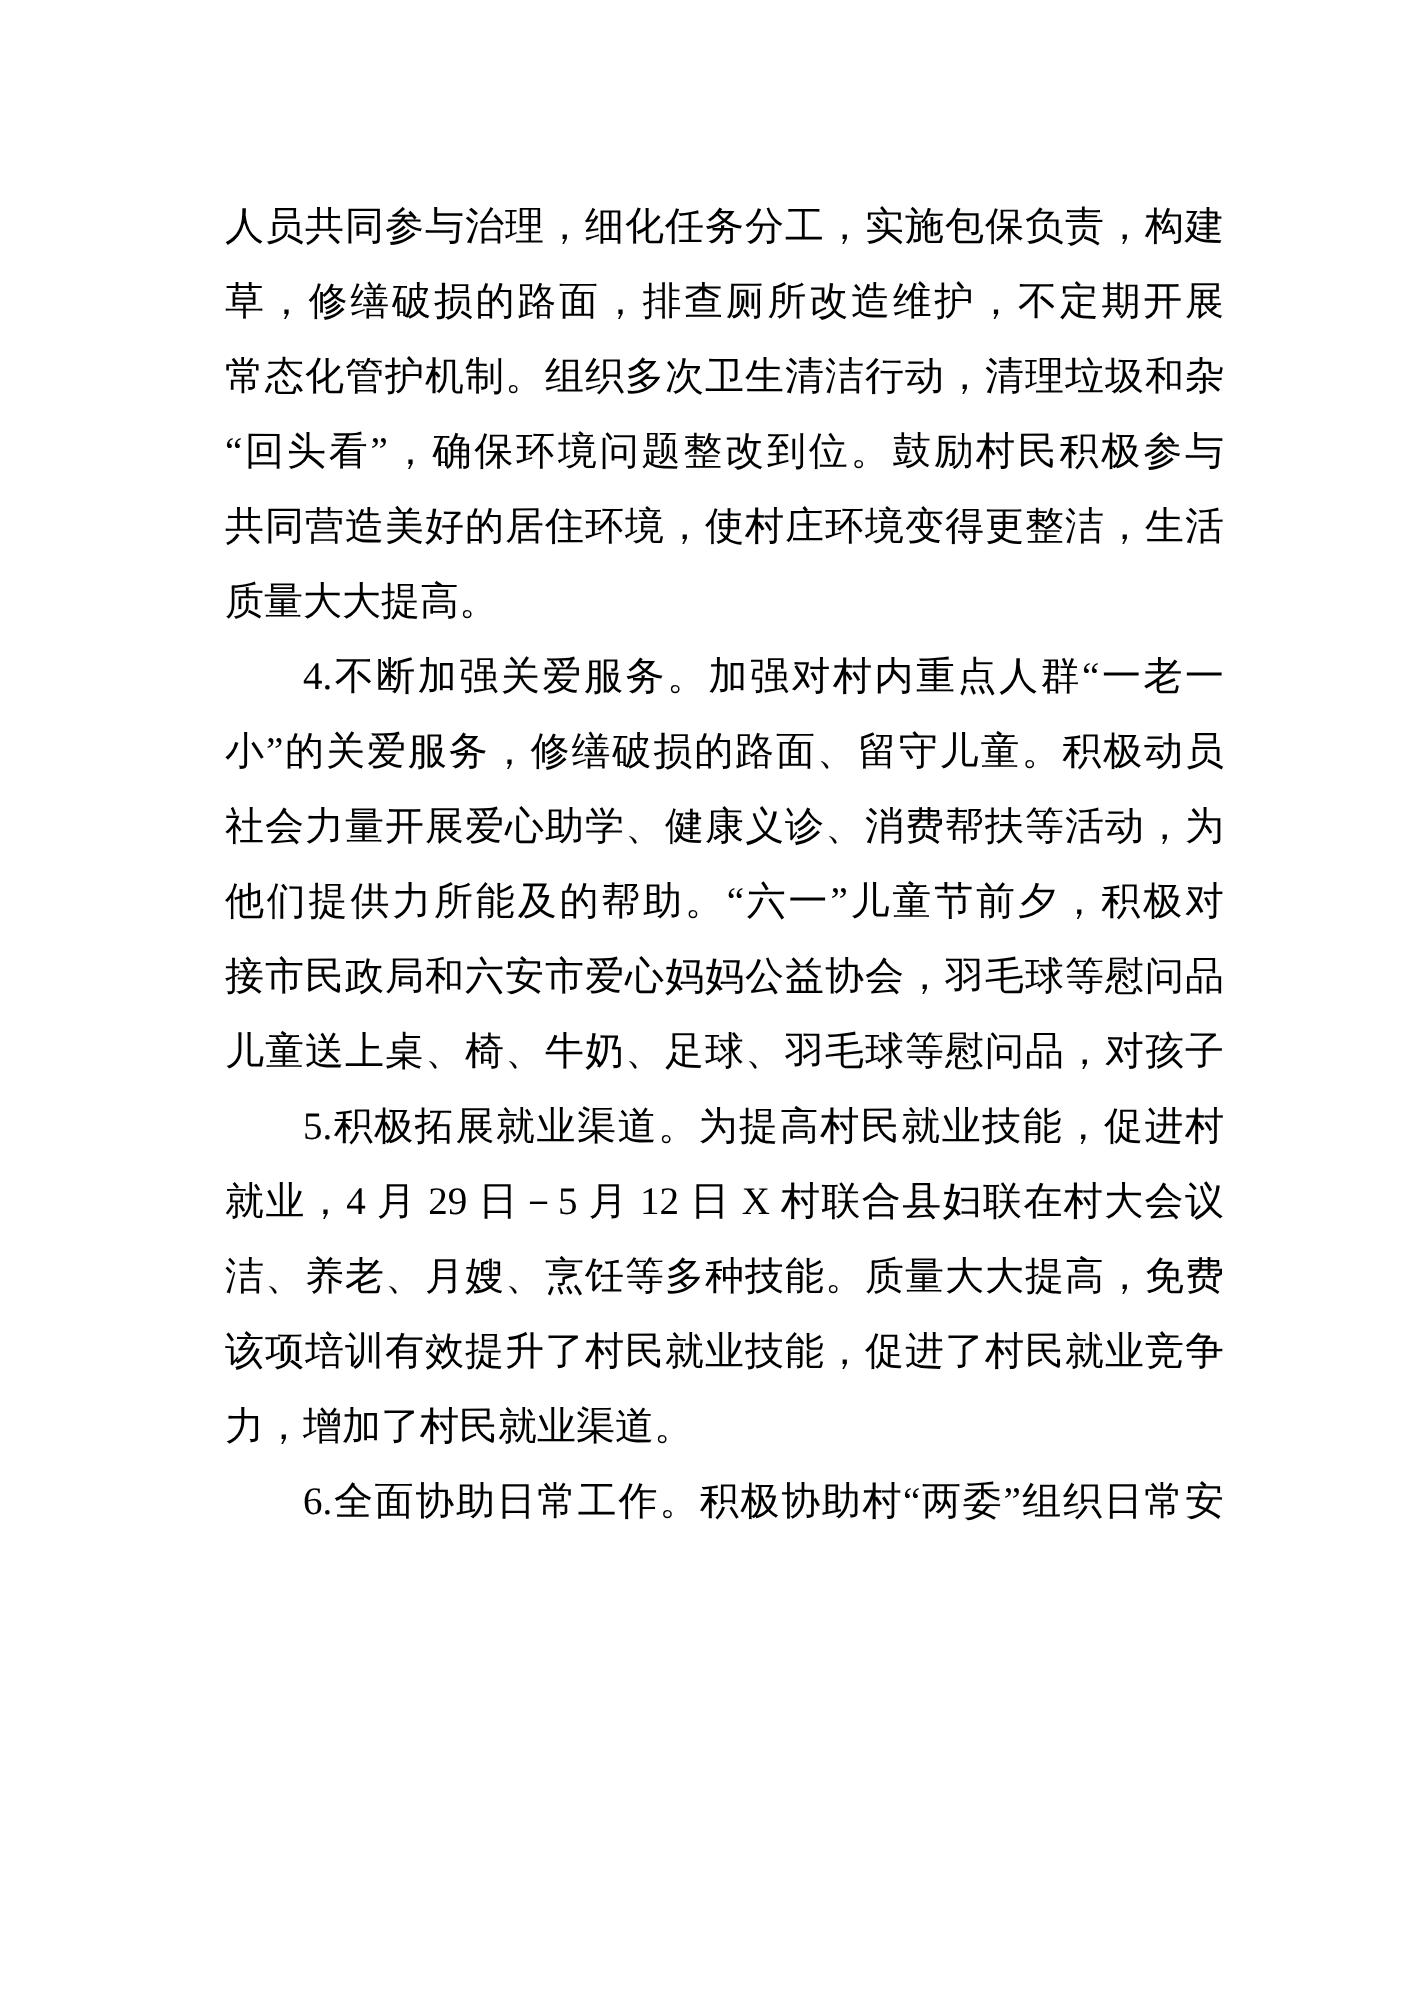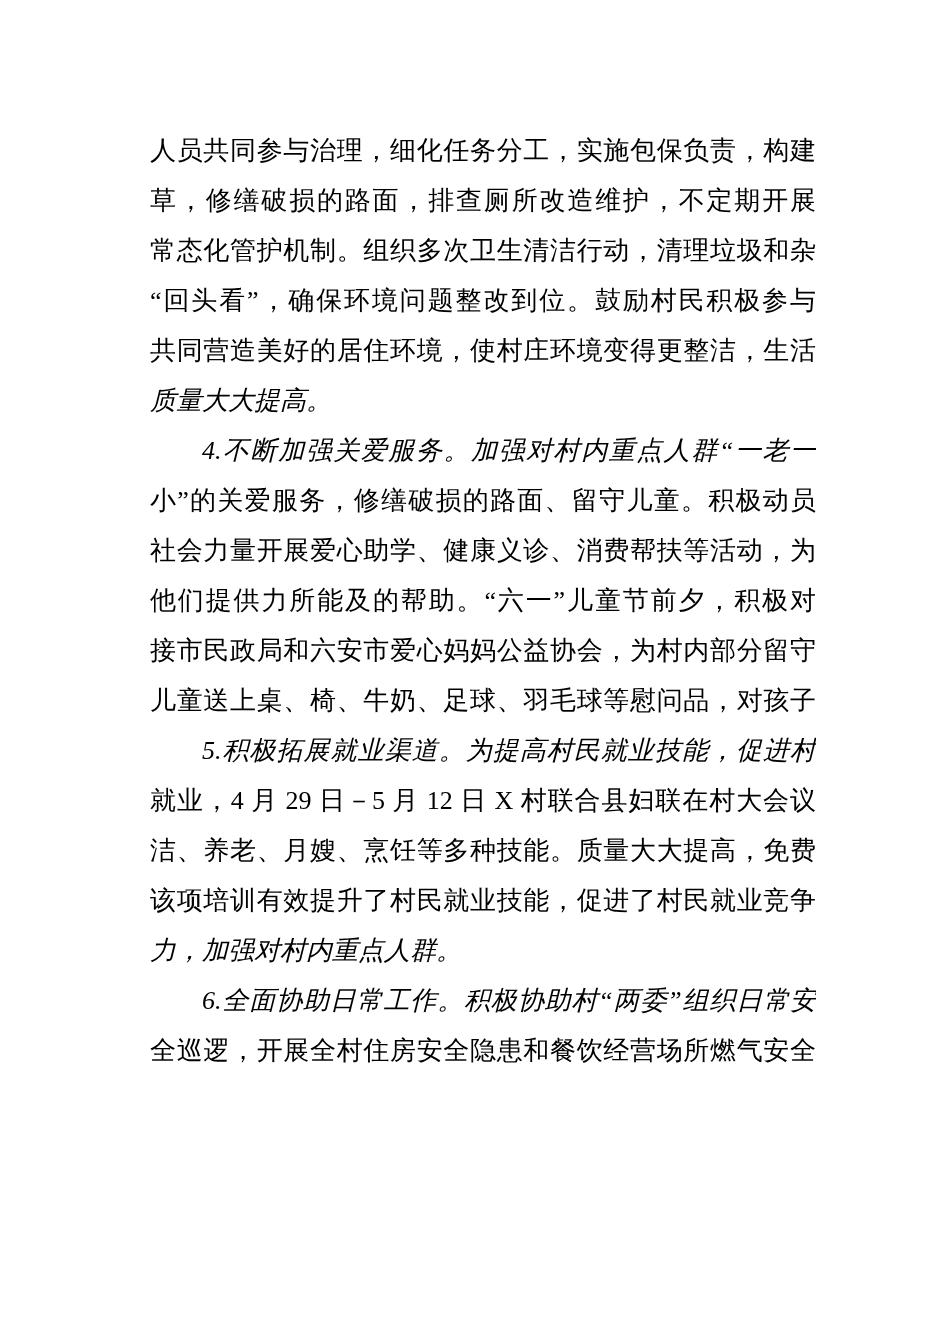--- a/index.html
+++ b/index.html
@@ -40,53 +40,50 @@
     font-size: 26px;
     letter-spacing: 0;
     text-align: justify;
     text-align-last: justify;
     text-justify: inter-character;
     overflow: hidden;
   }
   .line.no-justify {
     text-align: center;
     text-align-last: left;
-    font-style: italic;
   }
   .line.indent {
     text-indent: 52px;
-    font-style: italic;
   }
 </style>
 </head>
 <body style="background: rgb(255, 255, 255); color: rgb(0, 0, 0);">
 
 <div class="page">
   <div class="textblock">
       <div class="para">
         <div class="line">人员共同参与治理，细化任务分工，实施包保负责，构建</div>
         <div class="line">草，修缮破损的路面，排查厕所改造维护，不定期开展</div>
         <div class="line">常态化管护机制。组织多次卫生清洁行动，清理垃圾和杂</div>
         <div class="line">“回头看”，确保环境问题整改到位。鼓励村民积极参与</div>
         <div class="line">共同营造美好的居住环境，使村庄环境变得更整洁，生活</div>
         <div class="line no-justify">质量大大提高。</div>
       </div>
       <div class="para">
         <div class="line indent">4.不断加强关爱服务。加强对村内重点人群“一老一</div>
         <div class="line">小”的关爱服务，修缮破损的路面、留守儿童。积极动员</div>
         <div class="line">社会力量开展爱心助学、健康义诊、消费帮扶等活动，为</div>
         <div class="line">他们提供力所能及的帮助。“六一”儿童节前夕，积极对</div>
-        <div class="line">接市民政局和六安市爱心妈妈公益协会，为村内部分留守</div>
+        <div class="line">接市民政局和六安市爱心妈妈公益协会，羽毛球等慰问品</div>
         <div class="line">儿童送上桌、椅、牛奶、足球、羽毛球等慰问品，对孩子</div>
       </div>
       <div class="para">
         <div class="line indent">5.积极拓展就业渠道。为提高村民就业技能，促进村民</div>
         <div class="line">就业，4 月 29 日－5 月 12 日 X 村联合县妇联在村大会议</div>
         <div class="line">洁、养老、月嫂、烹饪等多种技能。质量大大提高，免费</div>
         <div class="line">该项培训有效提升了村民就业技能，促进了村民就业竞争</div>
-        <div class="line no-justify">力，加强对村内重点人群。</div>
+        <div class="line no-justify">力，增加了村民就业渠道。</div>
       </div>
       <div class="para">
         <div class="line indent">6.全面协助日常工作。积极协助村“两委”组织日常安</div>
-        <div class="line">全巡逻，开展全村住房安全隐患和餐饮经营场所燃气安全</div>
       </div>
     </div>
 </div>
 
 </body></html>

